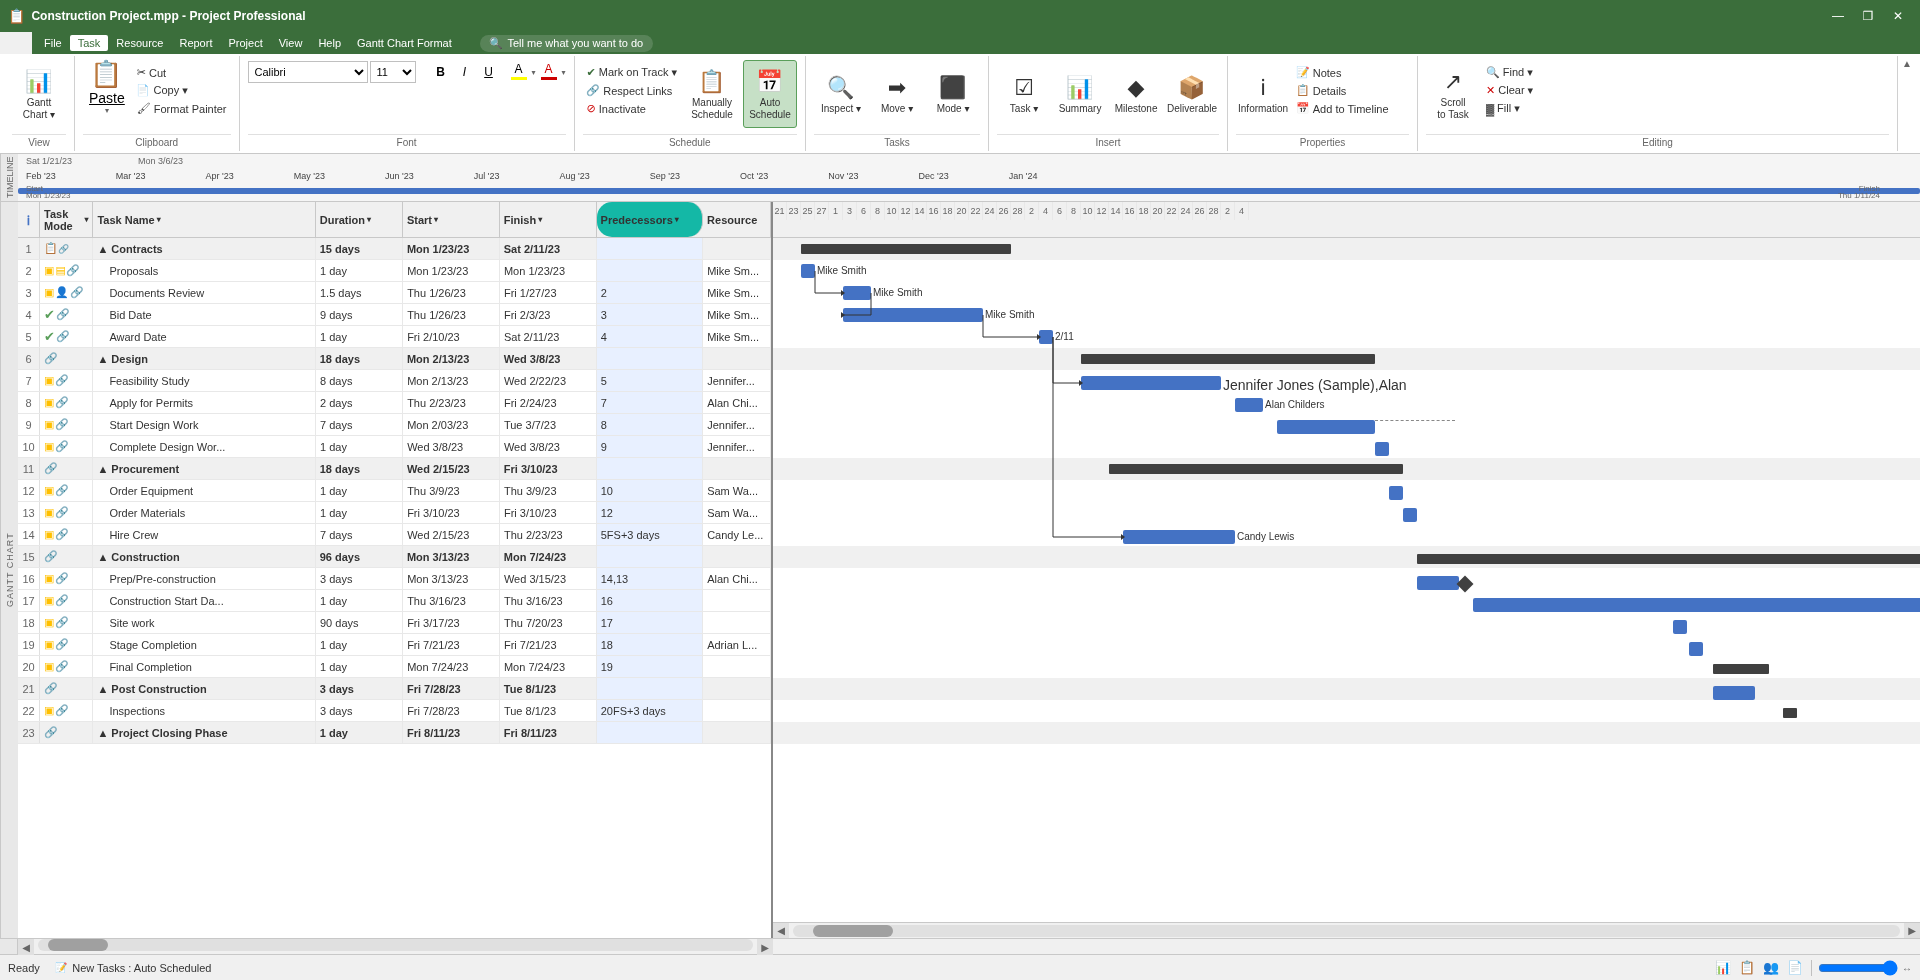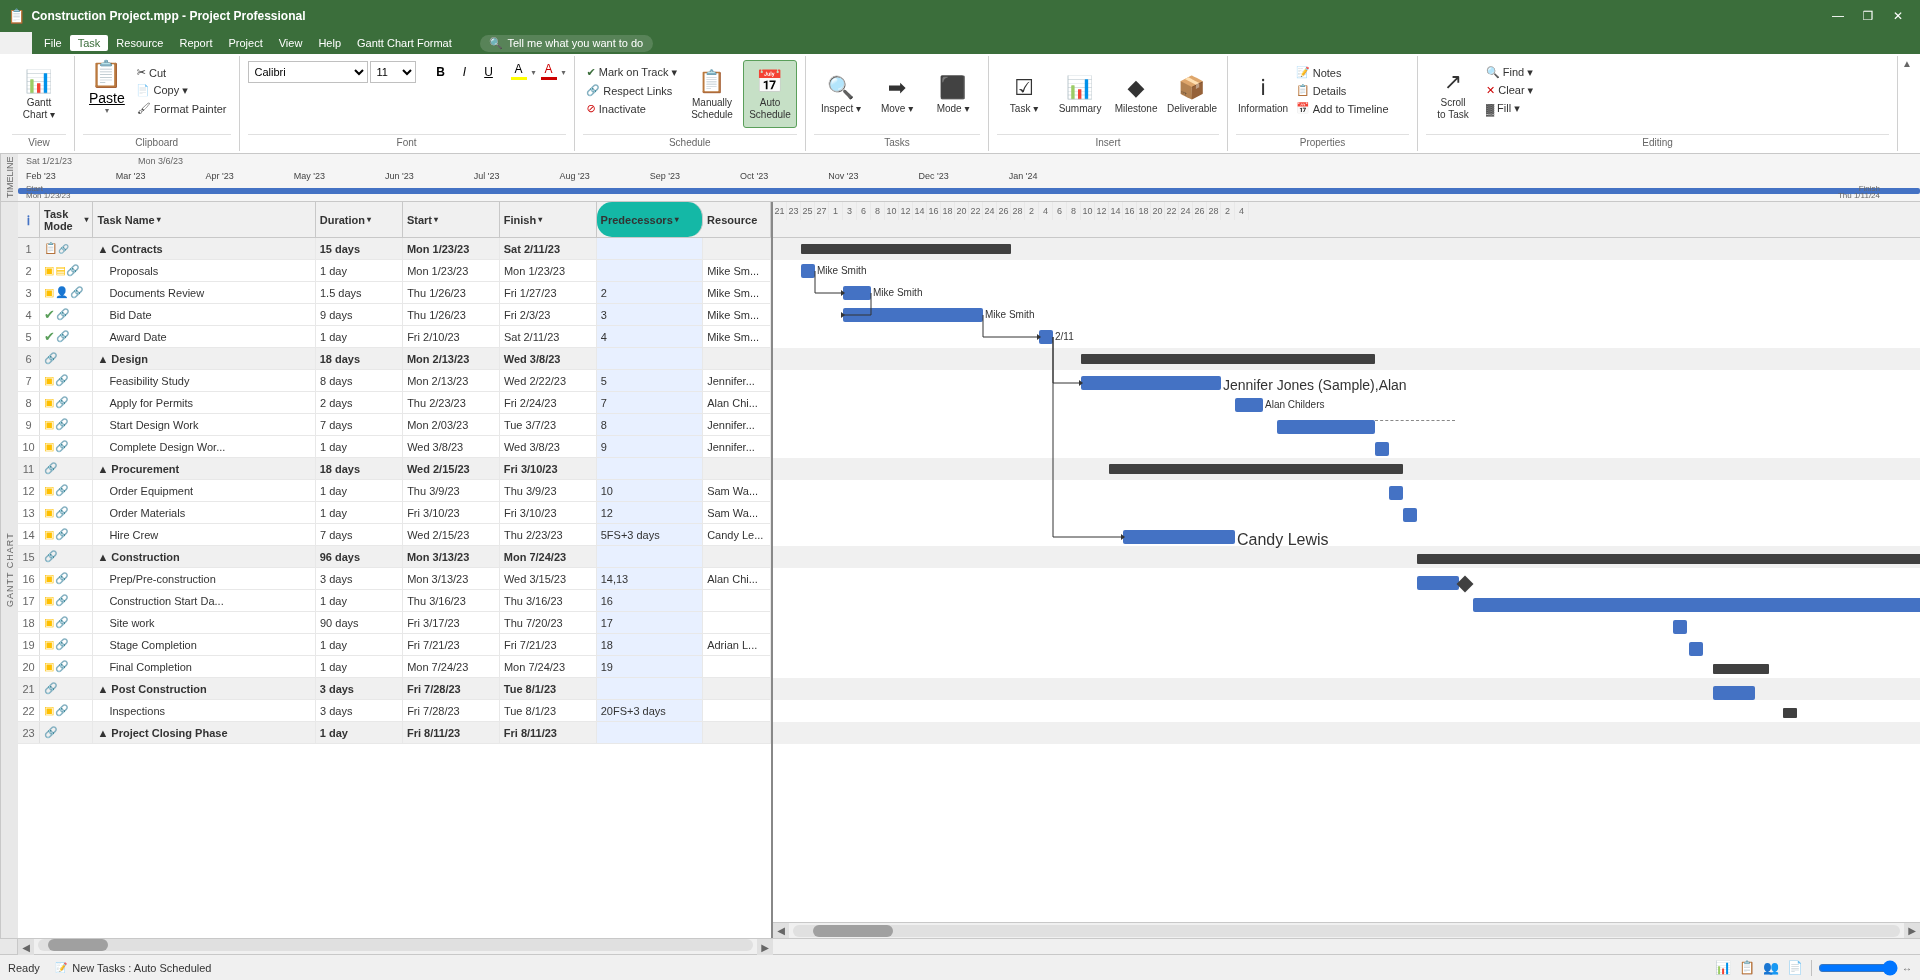--- a/index.html
+++ b/index.html
@@ -1097,21 +1097,21 @@
 
         <div style="position:absolute; top:204px; left:602px; width:14px; height:14px; background:#4472c4; border-radius:2px;"></div>
 
         <div style="position:absolute; top:226px; left:336px; width:294px; height:10px; background:#404040; border-radius:1px;"></div>
 
         <div style="position:absolute; top:248px; left:616px; width:14px; height:14px; background:#4472c4; border-radius:2px;"></div>
 
         <div style="position:absolute; top:270px; left:630px; width:14px; height:14px; background:#4472c4; border-radius:2px;"></div>
 
         <div style="position:absolute; top:292px; left:350px; width:112px; height:14px; background:#4472c4; border-radius:2px;"></div>
-        <span style="position:absolute; top:293px; left:464px; font-size:16px; color:#333;">Candy Lewis</span>
+        <span style="position:absolute; top:293px; left:464px; font-size:10px; color:#333;">Candy Lewis</span>
 
         <div style="position:absolute; top:316px; left:644px; width:700px; height:10px; background:#404040; border-radius:1px;"></div>
 
         <div style="position:absolute; top:338px; left:644px; width:42px; height:14px; background:#4472c4; border-radius:2px;"></div>
 
         <div style="position:absolute; top:340px; left:686px; width:12px; height:12px; background:#404040; transform:rotate(45deg);"></div>
 
         <div style="position:absolute; top:360px; left:700px; width:700px; height:14px; background:#4472c4; border-radius:2px;"></div>
 
         <div style="position:absolute; top:382px; left:900px; width:14px; height:14px; background:#4472c4; border-radius:2px;"></div>

